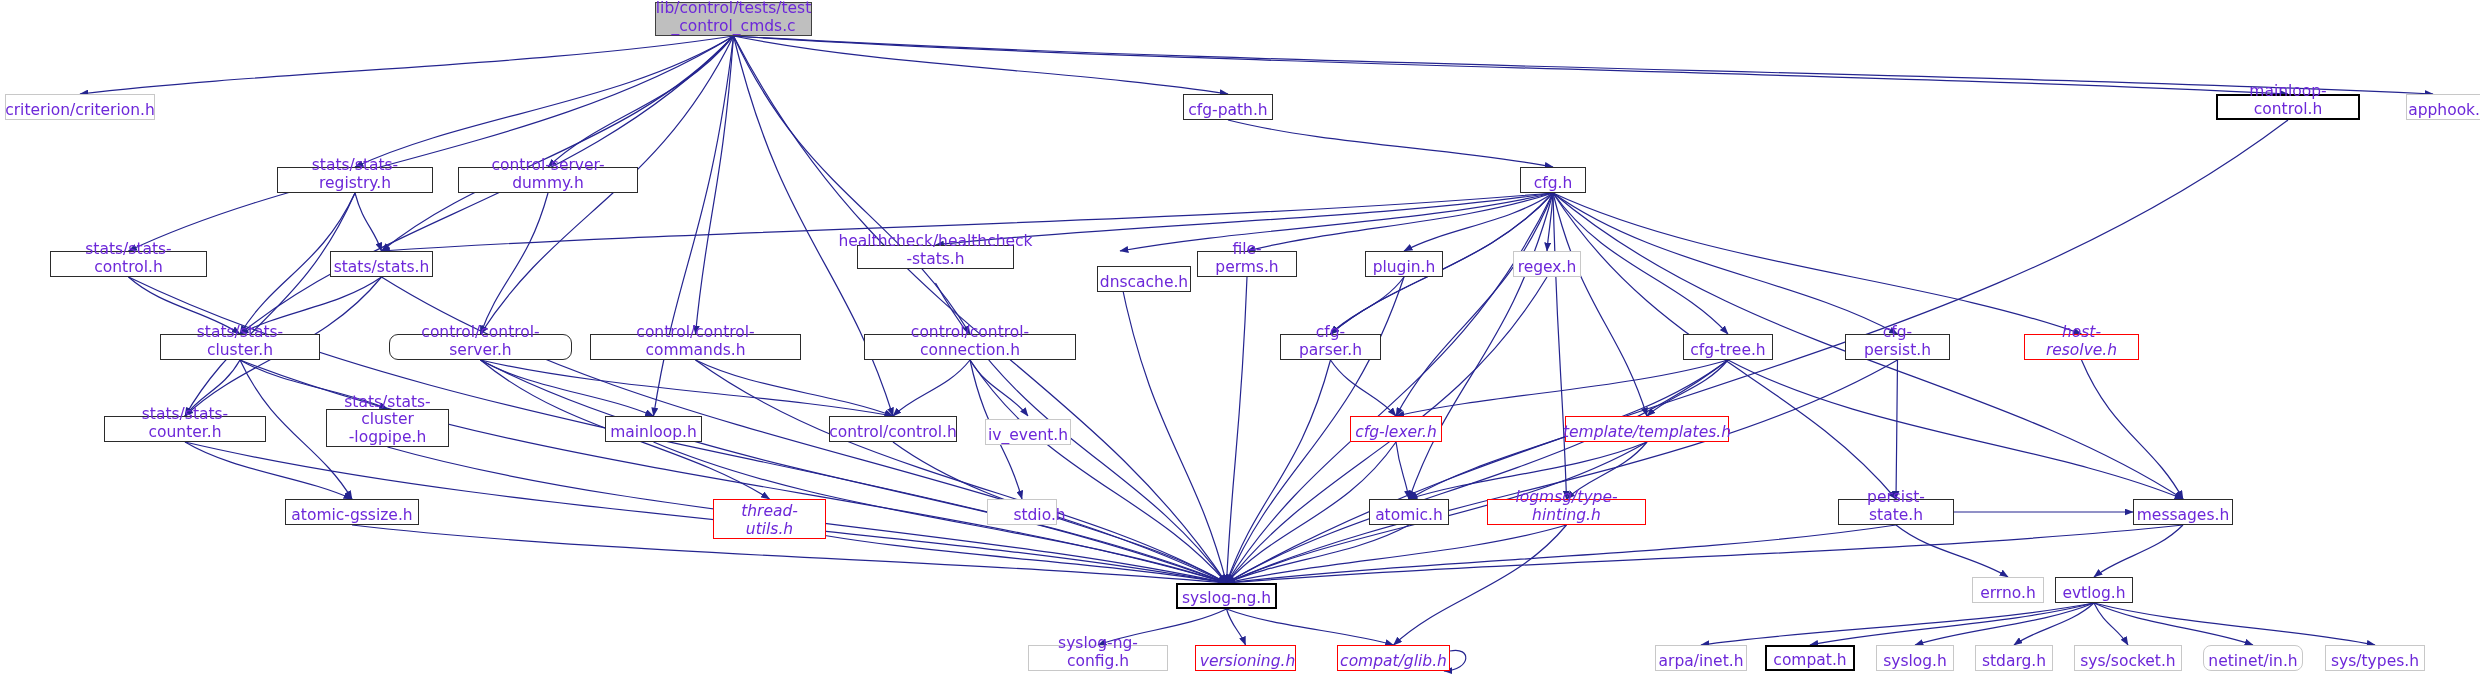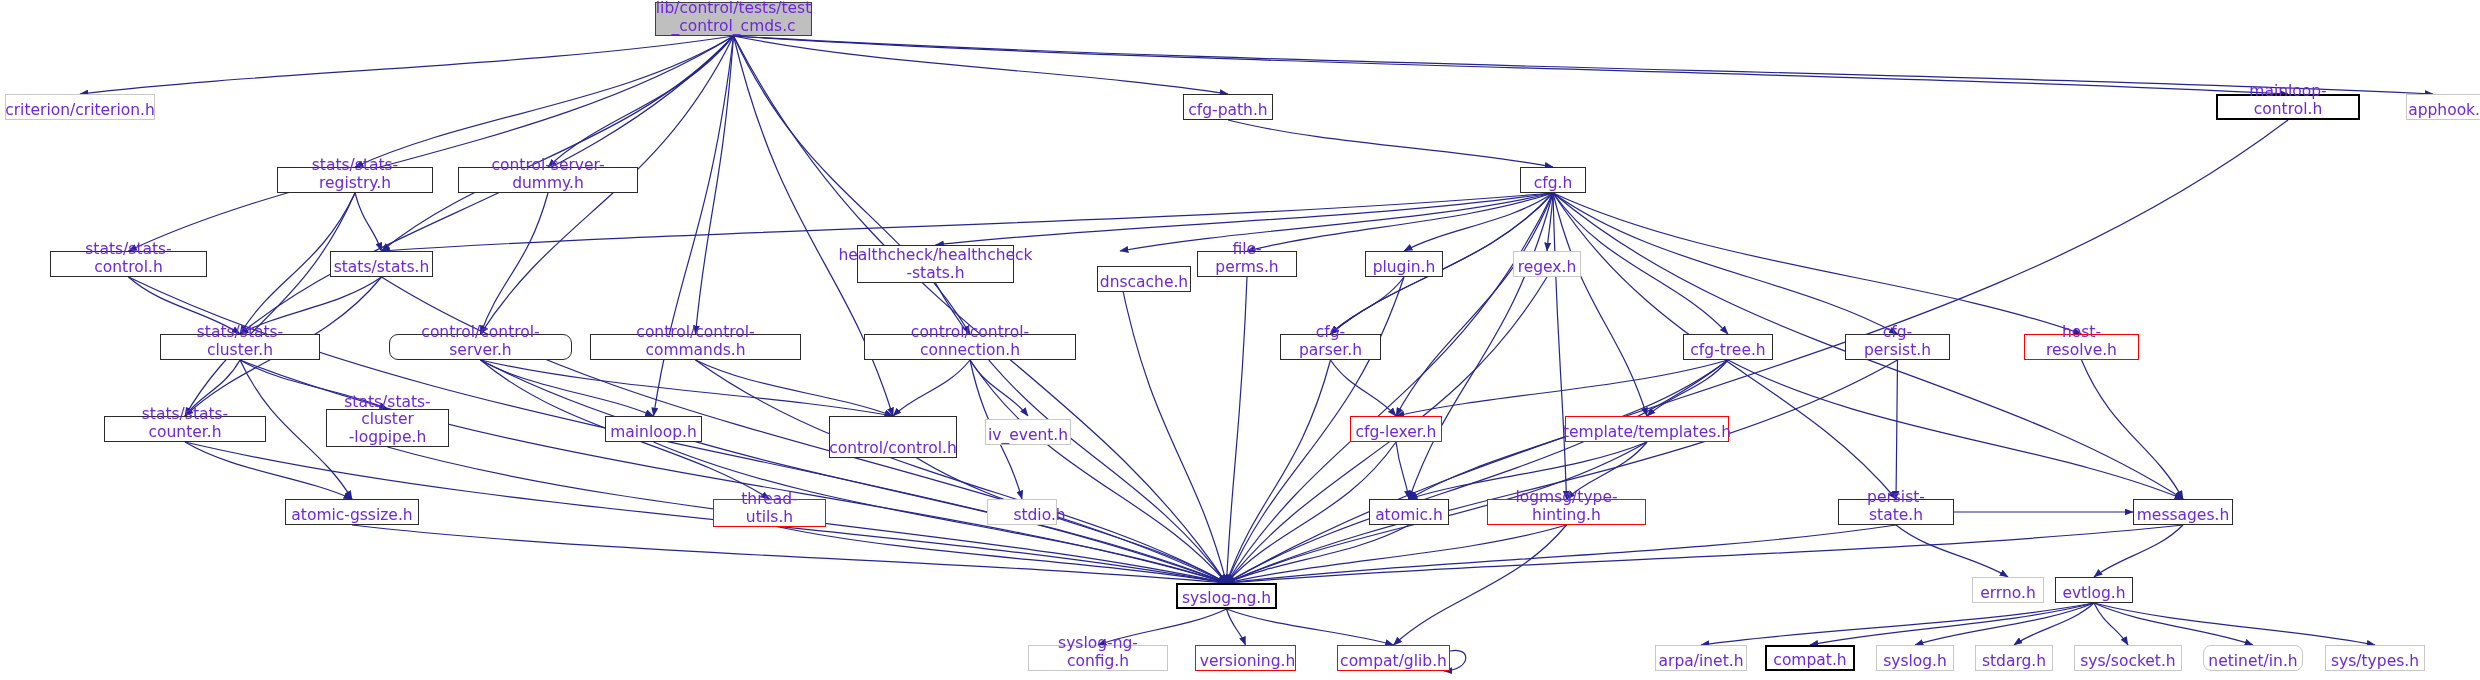--- a/index.html
+++ b/index.html
@@ -5,21 +5,21 @@
   html,body{margin:0;padding:0;background:#ffffff;}
   #canvas{position:relative;width:2480px;height:680px;overflow:hidden;
           font-family:"DejaVu Sans","Liberation Sans",sans-serif;background:#fff;}
   #edges{position:absolute;left:0;top:0;width:2480px;height:680px;}
   .node{position:absolute;box-sizing:border-box;display:flex;align-items:flex-end;
         justify-content:center;text-align:center;background:#ffffff;
         font-size:15.5px;line-height:1.12;color:#6d28d9;white-space:pre-line;
         padding:0 4px;}
   .b-dark{border:1.6px solid #2b2b2b;}
   .b-grey{border:1.4px solid #c8c8c8;}
-  .b-red{border:1.7px solid #ff0000;}
+  .b-red{border:1.7px solid #ff0000;font-style:italic;}
   .b-thick{border:2.6px solid #000000;}
   .n-root{background:#bfbfbf;border:1.6px solid #404040;}
 </style>
 </head>
 <body>
 
 <div id="canvas">
   <svg id="edges" xmlns="http://www.w3.org/2000/svg">
     <defs>
       <marker id="ah" markerWidth="9" markerHeight="7" refX="8.4" refY="3.5" orient="auto" markerUnits="userSpaceOnUse">
@@ -139,44 +139,44 @@
 _control_cmds.c</span></div>
       <div class="node b-grey" style="left: 5px; top: 94px; width: 150px; height: 26px;"><span>criterion/criterion.h</span></div>
       <div class="node b-dark" style="left: 1183px; top: 94px; width: 90px; height: 26px;"><span>cfg-path.h</span></div>
       <div class="node b-thick" style="left: 2216px; top: 94px; width: 144px; height: 26px;"><span>mainloop-control.h</span></div>
       <div class="node b-grey" style="left: 2390px; top: 94px; width: 86px; height: 26px; margin-left: 16px;"><span>apphook.h</span></div>
       <div class="node b-dark" style="left: 277px; top: 167px; width: 156px; height: 26px;"><span>stats/stats-registry.h</span></div>
       <div class="node b-dark" style="left: 458px; top: 167px; width: 180px; height: 26px;"><span>control-server-dummy.h</span></div>
       <div class="node b-dark" style="left: 1520px; top: 167px; width: 66px; height: 26px;"><span>cfg.h</span></div>
       <div class="node b-dark" style="left: 50px; top: 251px; width: 157px; height: 26px;"><span>stats/stats-control.h</span></div>
       <div class="node b-dark" style="left: 330px; top: 251px; width: 103px; height: 26px;"><span>stats/stats.h</span></div>
-      <div class="node b-dark" style="left: 857px; top: 245px; width: 157px; height: 38px;"><span>healthcheck/healthcheck
+      <div class="node b-dark" style="left: 857px; top: 245px; width: 157px; height: 24px;"><span>healthcheck/healthcheck
 -stats.h</span></div>
       <div class="node b-dark" style="left: 1073px; top: 266px; width: 94px; height: 26px; margin-left: 24px;"><span>dnscache.h</span></div>
       <div class="node b-dark" style="left: 1197px; top: 251px; width: 100px; height: 26px;"><span>file-perms.h</span></div>
       <div class="node b-dark" style="left: 1365px; top: 251px; width: 78px; height: 26px;"><span>plugin.h</span></div>
       <div class="node b-grey" style="left: 1513px; top: 251px; width: 68px; height: 26px;"><span>regex.h</span></div>
       <div class="node b-dark" style="left: 160px; top: 334px; width: 160px; height: 26px;"><span>stats/stats-cluster.h</span></div>
       <div class="node b-dark" style="left: 389px; top: 334px; width: 183px; height: 26px; border-radius: 9px;"><span>control/control-server.h</span></div>
       <div class="node b-dark" style="left: 590px; top: 334px; width: 211px; height: 26px;"><span>control/control-commands.h</span></div>
       <div class="node b-dark" style="left: 864px; top: 334px; width: 212px; height: 26px;"><span>control/control-connection.h</span></div>
       <div class="node b-dark" style="left: 1280px; top: 334px; width: 101px; height: 26px;"><span>cfg-parser.h</span></div>
       <div class="node b-dark" style="left: 1683px; top: 334px; width: 90px; height: 26px;"><span>cfg-tree.h</span></div>
       <div class="node b-dark" style="left: 1845px; top: 334px; width: 105px; height: 26px;"><span>cfg-persist.h</span></div>
       <div class="node b-red" style="left: 2024px; top: 334px; width: 115px; height: 26px;"><span>host-resolve.h</span></div>
       <div class="node b-dark" style="left: 104px; top: 416px; width: 162px; height: 26px;"><span>stats/stats-counter.h</span></div>
       <div class="node b-dark" style="left: 326px; top: 409px; width: 123px; height: 38px;"><span>stats/stats-cluster
 -logpipe.h</span></div>
       <div class="node b-dark" style="left: 605px; top: 416px; width: 97px; height: 26px;"><span>mainloop.h</span></div>
-      <div class="node b-dark" style="left: 829px; top: 416px; width: 128px; height: 42px;"><span>control/control.h</span></div>
+      <div class="node b-dark" style="left: 829px; top: 416px; width: 128px; height: 26px;"><span>control/control.h</span></div>
       <div class="node b-grey" style="left: 985px; top: 419px; width: 86px; height: 26px;"><span>iv_event.h</span></div>
       <div class="node b-red" style="left: 1350px; top: 416px; width: 92px; height: 26px;"><span>cfg-lexer.h</span></div>
       <div class="node b-red" style="left: 1565px; top: 416px; width: 164px; height: 26px;"><span>template/templates.h</span></div>
       <div class="node b-dark" style="left: 285px; top: 499px; width: 134px; height: 26px;"><span>atomic-gssize.h</span></div>
-      <div class="node b-red" style="left: 713px; top: 499px; width: 113px; height: 28px;"><span>thread-utils.h</span></div>
+      <div class="node b-red" style="left: 713px; top: 499px; width: 113px; height: 40px;"><span>thread-utils.h</span></div>
       <div class="node b-grey" style="left: 987px; top: 499px; width: 70px; height: 26px; padding-left: 39px;"><span>stdio.h</span></div>
       <div class="node b-dark" style="left: 1369px; top: 499px; width: 80px; height: 26px;"><span>atomic.h</span></div>
       <div class="node b-red" style="left: 1487px; top: 499px; width: 159px; height: 26px;"><span>logmsg/type-hinting.h</span></div>
       <div class="node b-dark" style="left: 1838px; top: 499px; width: 116px; height: 26px;"><span>persist-state.h</span></div>
       <div class="node b-dark" style="left: 2133px; top: 499px; width: 100px; height: 26px;"><span>messages.h</span></div>
       <div class="node b-thick" style="left: 1176px; top: 583px; width: 101px; height: 26px;"><span>syslog-ng.h</span></div>
       <div class="node b-grey" style="left: 1972px; top: 577px; width: 72px; height: 26px;"><span>errno.h</span></div>
       <div class="node b-dark" style="left: 2055px; top: 577px; width: 78px; height: 26px;"><span>evtlog.h</span></div>
       <div class="node b-grey" style="left: 1028px; top: 645px; width: 140px; height: 26px;"><span>syslog-ng-config.h</span></div>
       <div class="node b-red" style="left: 1195px; top: 645px; width: 101px; height: 26px; padding-left: 8px;"><span>versioning.h</span></div>

